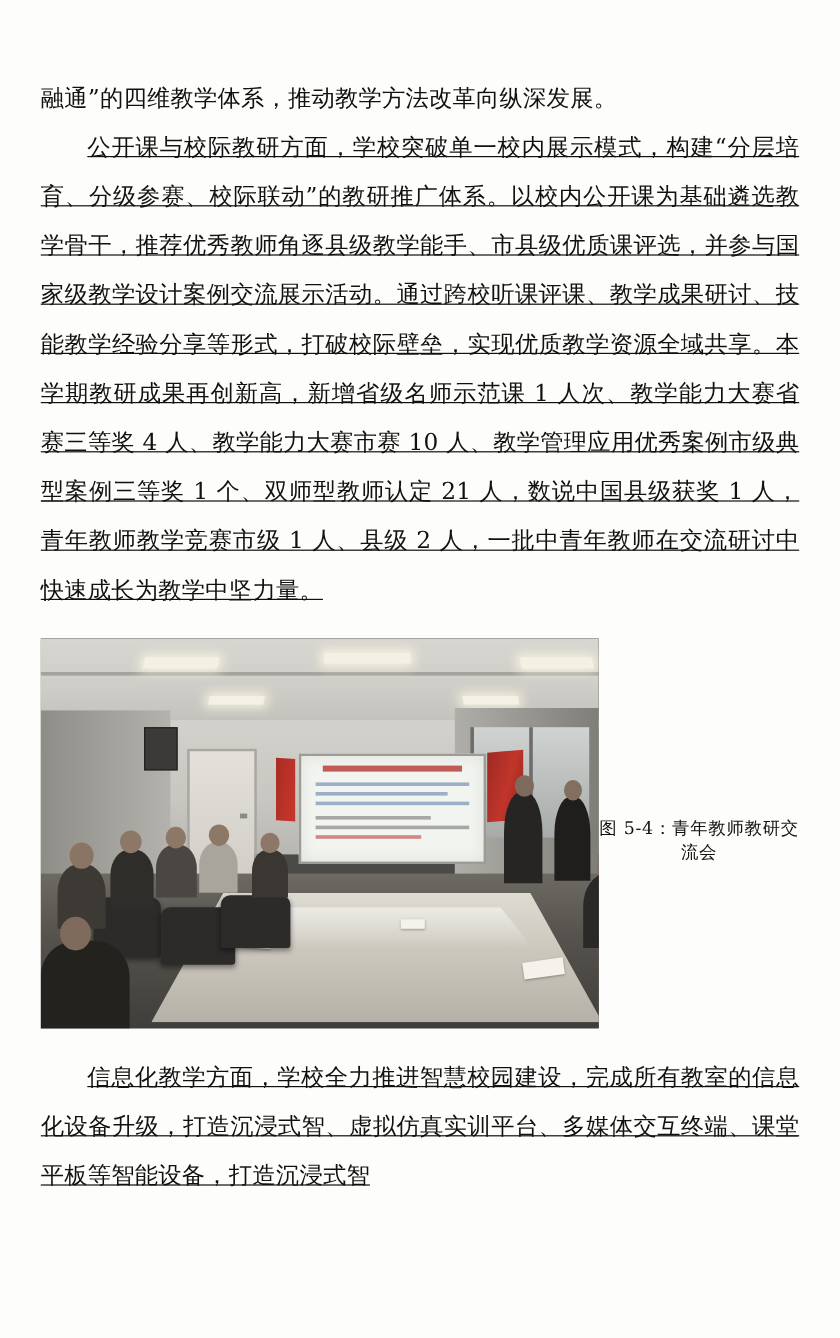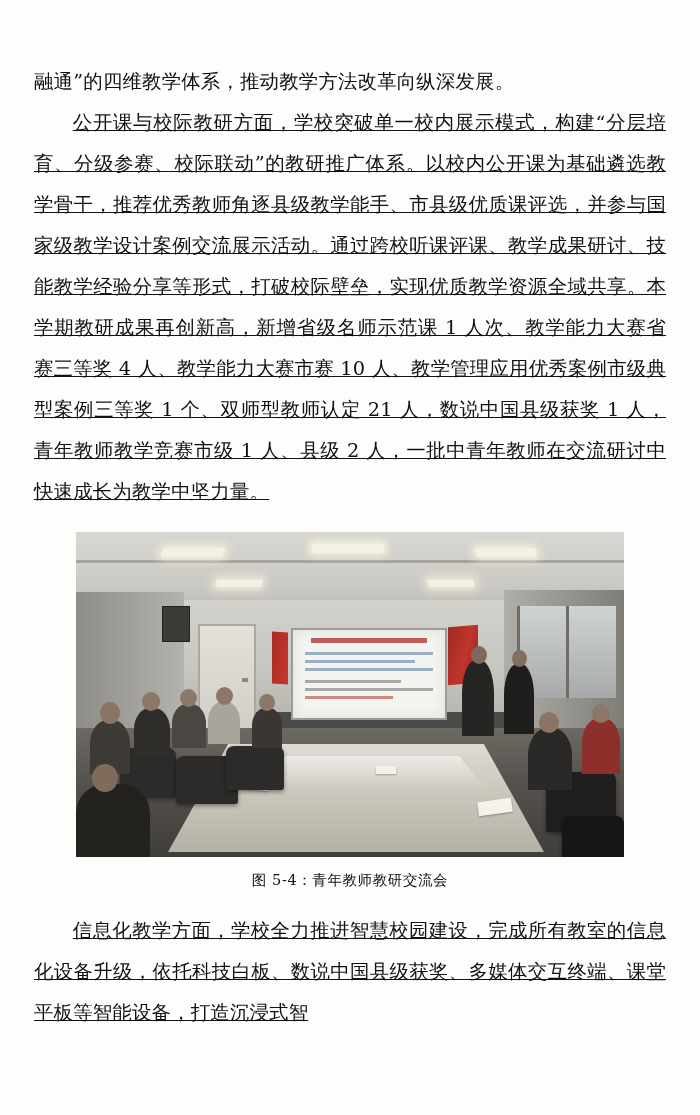--- a/index.html
+++ b/index.html
@@ -34,21 +34,21 @@
   .para.indent {
     text-indent: 2em;
     text-decoration: underline;
   }
   .para.cont {
     text-indent: 0;
   }
   .figure-wrap {
     margin-top: 20px;
     display: flex;
-    flex-direction: column;
+    flex-direction: row;
     align-items: center;
   }
   .photo {
     position: relative;
     width: 548px;
     height: 325px;
     overflow: hidden;
     background: #4a4a48;
   }
   
@@ -261,16 +261,16 @@
       <div class="person" style="left:506px; top:186px; width:38px; height:56px; background:#8d2f2b;"></div>
       <div class="p-head" style="left:516px; top:172px; width:18px; height:19px; background:#8d7868;"></div>
 
       <div class="person" style="left:0px; top:252px; width:74px; height:73px; background:#23221f; border-radius:40% 40% 0 0;"></div>
       <div class="p-head" style="left:16px; top:232px; width:26px; height:28px; background:#7e6b5c;"></div>
     </div>
 
     <div class="ph-caption">图 5-4：青年教师教研交流会</div>
   </div>
 
-  <p class="para indent after-figure">信息化教学方面，学校全力推进智慧校园建设，完成所有教室的信息化设备升级，依托科技白板、数说中国县级获奖、多媒体交互终端、课堂平板等智能设备，打造沉浸式智</p>
+  <p class="para indent after-figure">信息化教学方面，学校全力推进智慧校园建设，完成所有教室的信息化设备升级，打造沉浸式智、虚拟仿真实训平台、多媒体交互终端、课堂平板等智能设备，打造沉浸式智</p>
 
   <div class="page-number">25</div>
 </div>
 
 </body></html>

